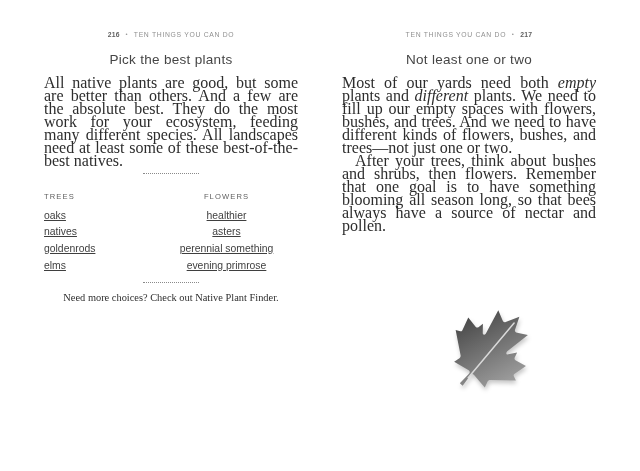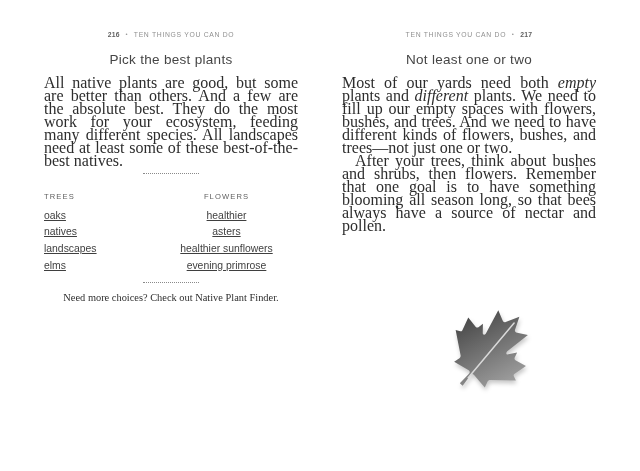--- a/index.html
+++ b/index.html
@@ -137,28 +137,28 @@
 
     <p class="body-par">All native plants are good, but some are better than others. And a few are the absolute best. They do the most work for your ecosystem, feeding many different species. All landscapes need at least some of these best-of-the-best natives.</p>
 
     <div class="divider"></div>
 
     <div class="plant-table">
       <div class="plant-col trees">
         <div class="plant-col-header">TREES</div>
         <div class="plant-item">oaks</div>
         <div class="plant-item">natives</div>
-        <div class="plant-item">landscapes</div>
+        <div class="plant-item">goldenrods</div>
         <div class="plant-item">elms</div>
       </div>
       <div class="plant-col flowers">
         <div class="plant-col-header">FLOWERS</div>
         <div class="plant-item">healthier</div>
         <div class="plant-item">asters</div>
-        <div class="plant-item">healthier sunflowers</div>
+        <div class="plant-item">perennial something</div>
         <div class="plant-item">evening primrose</div>
       </div>
     </div>
 
     <div class="divider"></div>
 
     <p class="footer-note">Need more choices? Check out Native Plant Finder.</p>
   </section>
 
   <section class="page right">

